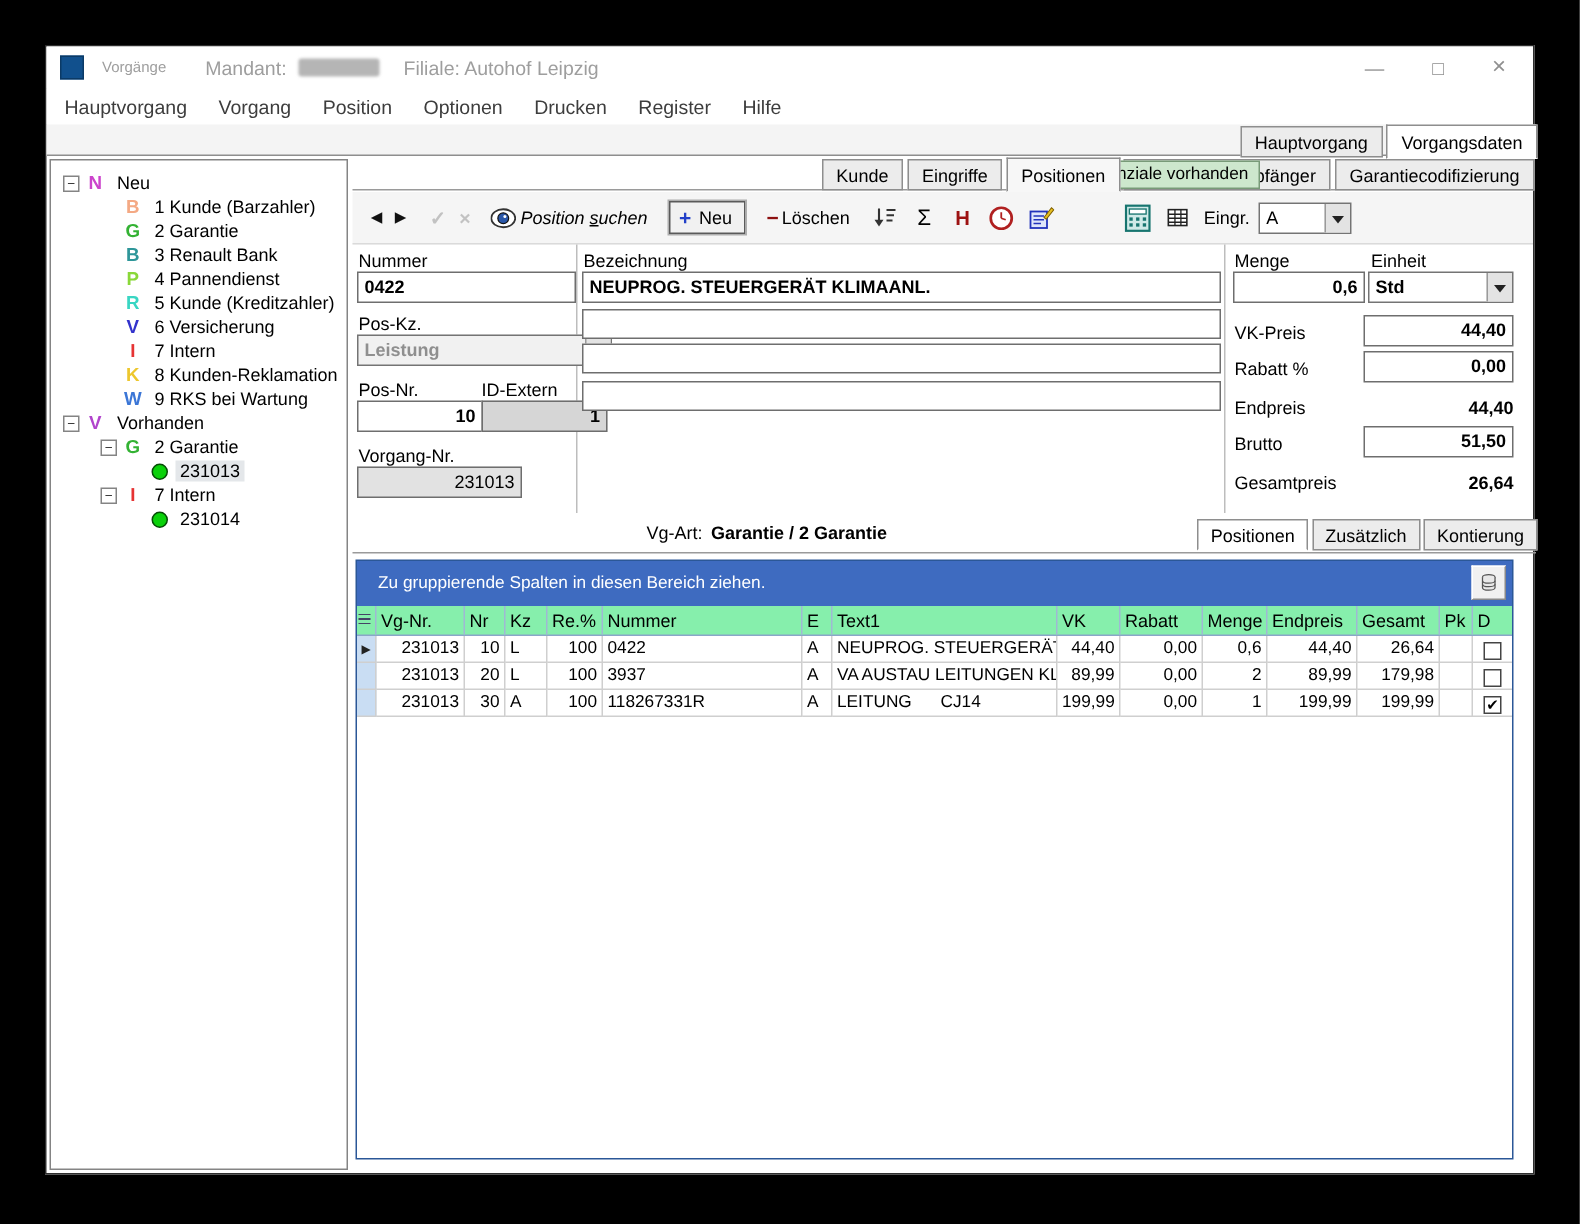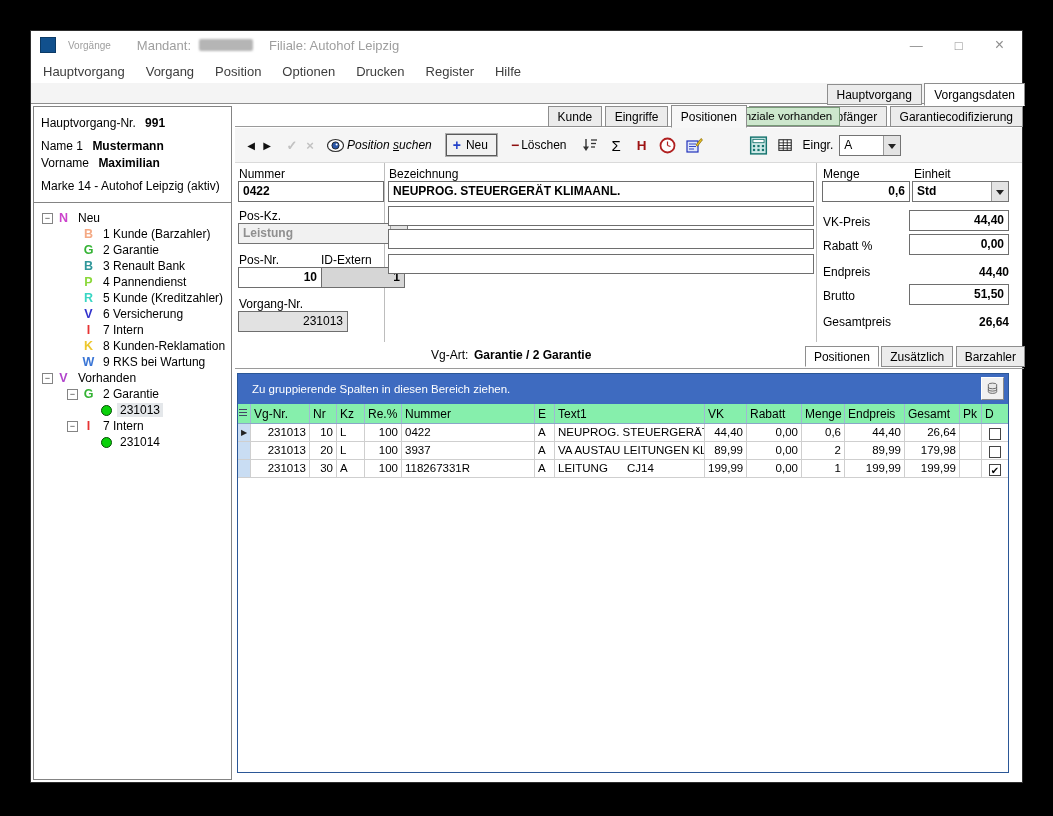--- a/index.html
+++ b/index.html
@@ -150,37 +150,20 @@
 
   <div class="tabstrip main-tabstrip">
     
       <span class="tab">Hauptvorgang</span>
     
       <span class="tab active">Vorgangsdaten</span>
     
   </div>
 
   <div class="left-panel">
-    <div class="lp-info">
-      <div class="lp-line">
-        <span>Hauptvorgang-Nr.</span>
-        <b>991</b>
-      </div>
-      <div class="lp-gap"></div>
-      <div class="lp-line">
-        <span>Name 1</span>
-        <b>Mustermann</b>
-      </div>
-      <div class="lp-line">
-        <span>Vorname</span>
-        <b>Maximilian</b>
-      </div>
-      <div class="lp-gap"></div>
-      <div class="lp-line">Marke 14 - Autohof Leipzig (aktiv)</div>
-    </div>
     <div class="lp-tree">
 
         <div class="tree-item" style="padding-left: 8px;">
           <span class="expander">−</span>
           <span class="tree-letter" style="color: rgb(204, 68, 204);">N</span>
 
           <span class="tree-label">Neu</span>
         </div>
 
         <div class="tree-item" style="padding-left: 33px;">
@@ -418,21 +401,21 @@
 
   <div class="flabel" style="left:792px; top:284px;">Gesamtpreis</div>
   <div class="pval" style="left:878px; top:284px;">26,64</div>
 
   <div class="tabstrip grid-tabstrip">
     
       <span class="tab active">Positionen</span>
     
       <span class="tab">Zusätzlich</span>
     
-      <span class="tab">Barzahler</span>
+      <span class="tab">Kontierung</span>
     
   </div>
   <div class="flabel" style="left:400px; top:317px;">Vg-Art:</div>
   <div class="flabel" style="left:443px; top:317px; font-weight:bold;">Garantie / 2 Garantie</div>
 
   <div class="grid">
     <div class="band">
       <span>Zu gruppierende Spalten in diesen Bereich ziehen.</span>
       <span class="band-btn">
         <svg width="13" height="13" viewBox="0 0 14 14">

